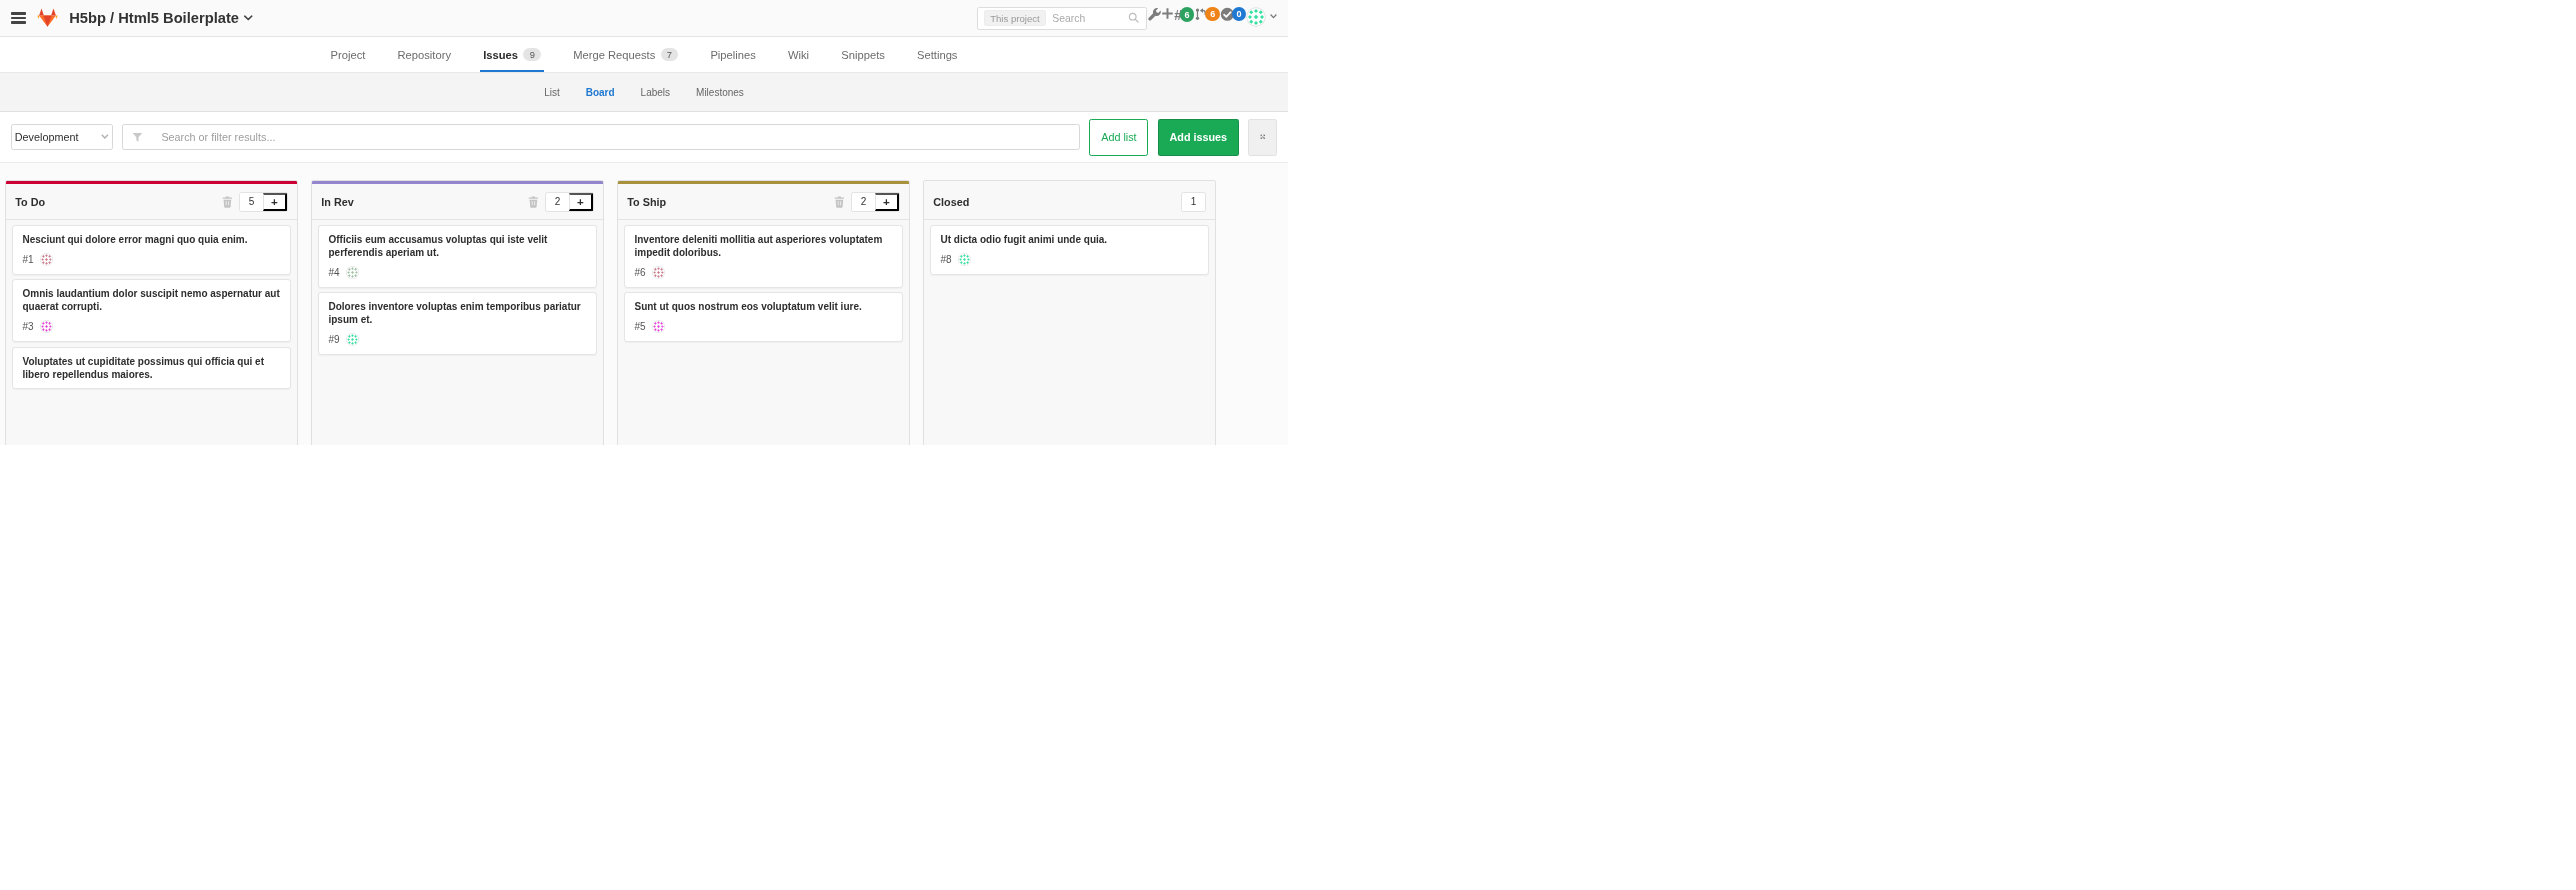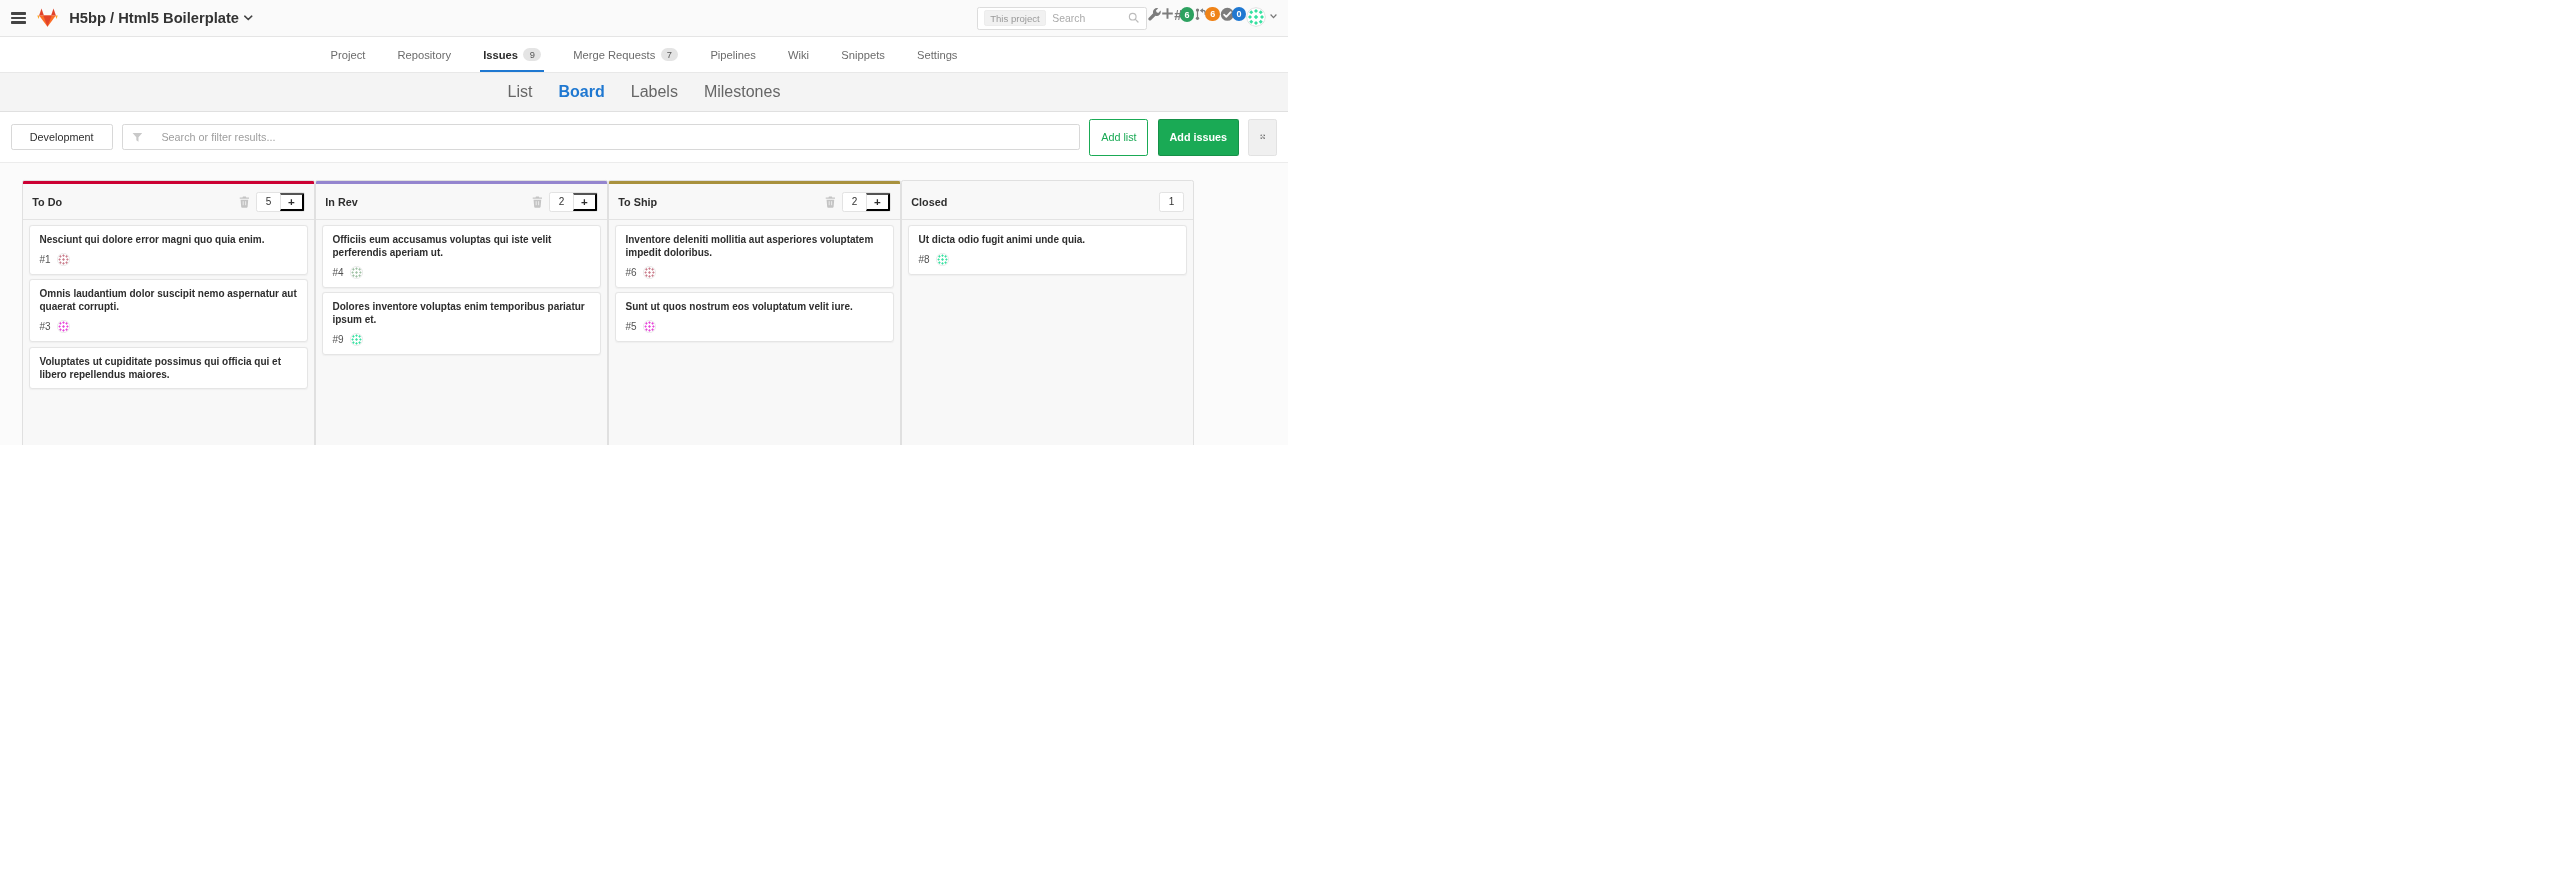--- a/index.html
+++ b/index.html
@@ -33,45 +33,45 @@
   
   .project-tabs { height:36px; background:#fff; border-bottom:0.8px solid #e8e8e8;
                   display:flex; justify-content:center; gap:26px; font-size:11.2px; color:#6b6b6b; }
   .tab { display:flex; align-items:center; gap:5.4px; position:relative; padding:0 3.1px; cursor:pointer; }
   .tab.active { color:#2b2b2b; font-weight:700; }
   .tab.active::after { content:""; position:absolute; left:0; right:0; bottom:0; height:2.3px; background:#1f78d1; }
   .tab-badge { background:#e4e4e4; color:#565656; border-radius:7.7px; padding:1.5px 6.2px; font-size:9.3px; font-weight:400; }
 
   
   .sub-tabs { height:39px; background:#f4f4f4; border-bottom:0.8px solid #e0e0e0;
-              display:flex; justify-content:center; align-items:center; gap:26px; font-size:16px; color:#666; }
+              display:flex; justify-content:center; align-items:center; gap:26px; font-size:10px; color:#666; }
   .sub-tab { cursor:pointer; }
   .sub-tab.active { color:#1f78d1; font-weight:700; }
 
   
   .filter-row { background:#fff; border-bottom:0.8px solid #ececec; height:51px;
                 display:flex; align-items:center; gap:9.3px; padding:0 10.8px; }
   .milestone-dd { width:102px; height:25.5px; background:#fff; border:0.8px solid #d8d8d8; border-radius:2.3px;
-                  display:flex; align-items:center; justify-content:space-between; padding:0 18px;
+                  display:flex; align-items:center; justify-content:space-between; padding:0 3px;
                   font-size:10.8px; color:#2e2e2e; cursor:pointer; }
   .filter-input-wrap { flex:1; height:25.5px; background:#fff; border:0.8px solid #d8d8d8; border-radius:2.3px;
                        display:flex; align-items:center; gap:19px; padding:0 8.5px; }
   .filter-input { border:none; outline:none; flex:1; font-size:10.8px; color:#444;
                   font-family:"Liberation Sans",sans-serif; background:transparent; }
   .filter-input::placeholder { color:#9e9e9e; }
   .btn { height:37px; border-radius:2.3px; font-size:10.8px; display:flex; align-items:center;
          padding:0 10.8px; cursor:pointer; background:#fff; border:0.8px solid transparent;
          font-family:"Liberation Sans",sans-serif; }
   .btn-add-list { border:0.8px solid currentColor; }
   .btn-add-issues { background:currentColor; border:0.8px solid rgba(0,0,0,0.15); }
   .btn-add-issues span { color:#fff;font-weight:bold; }
   .btn-fullscreen { width:29px; justify-content:center; background:#f0f0f0; border:0.8px solid #e2e2e2; }
 
   
-  .board { height:282px; padding:17px 22px 0; display:flex; overflow:hidden; }
+  .board { height:282px; padding:17px 5px 0; display:flex; gap:13px; overflow:hidden; }
   .column { flex:0 0 293px; width:293px; height:293px; background:#f8f8f8;
             border:0.8px solid #e0e0e0; border-radius:2.3px; display:flex; flex-direction:column; overflow:hidden; }
   .col-accent { height:3.1px; background:currentColor; flex:0 0 3.1px; }
   .col-header { display:flex; align-items:center; padding:7.7px 9.3px; border-bottom:0.8px solid #e3e3e3; flex:0 0 auto; }
   .col-title { font-size:10.8px; font-weight:700; color:#2e2e2e; }
   .col-actions { margin-left:auto; display:flex; align-items:center; gap:7px; }
   .trash-btn { display:flex; align-items:center; cursor:pointer; }
   .count-box { display:flex; align-items:stretch; height:20px; background:#fff;
                border:0.8px solid #e3e3e3; border-radius:2.3px; overflow:hidden; }
   .count-cell { display:flex; align-items:center; padding:0 8.5px; font-size:10px; color:#333; }

